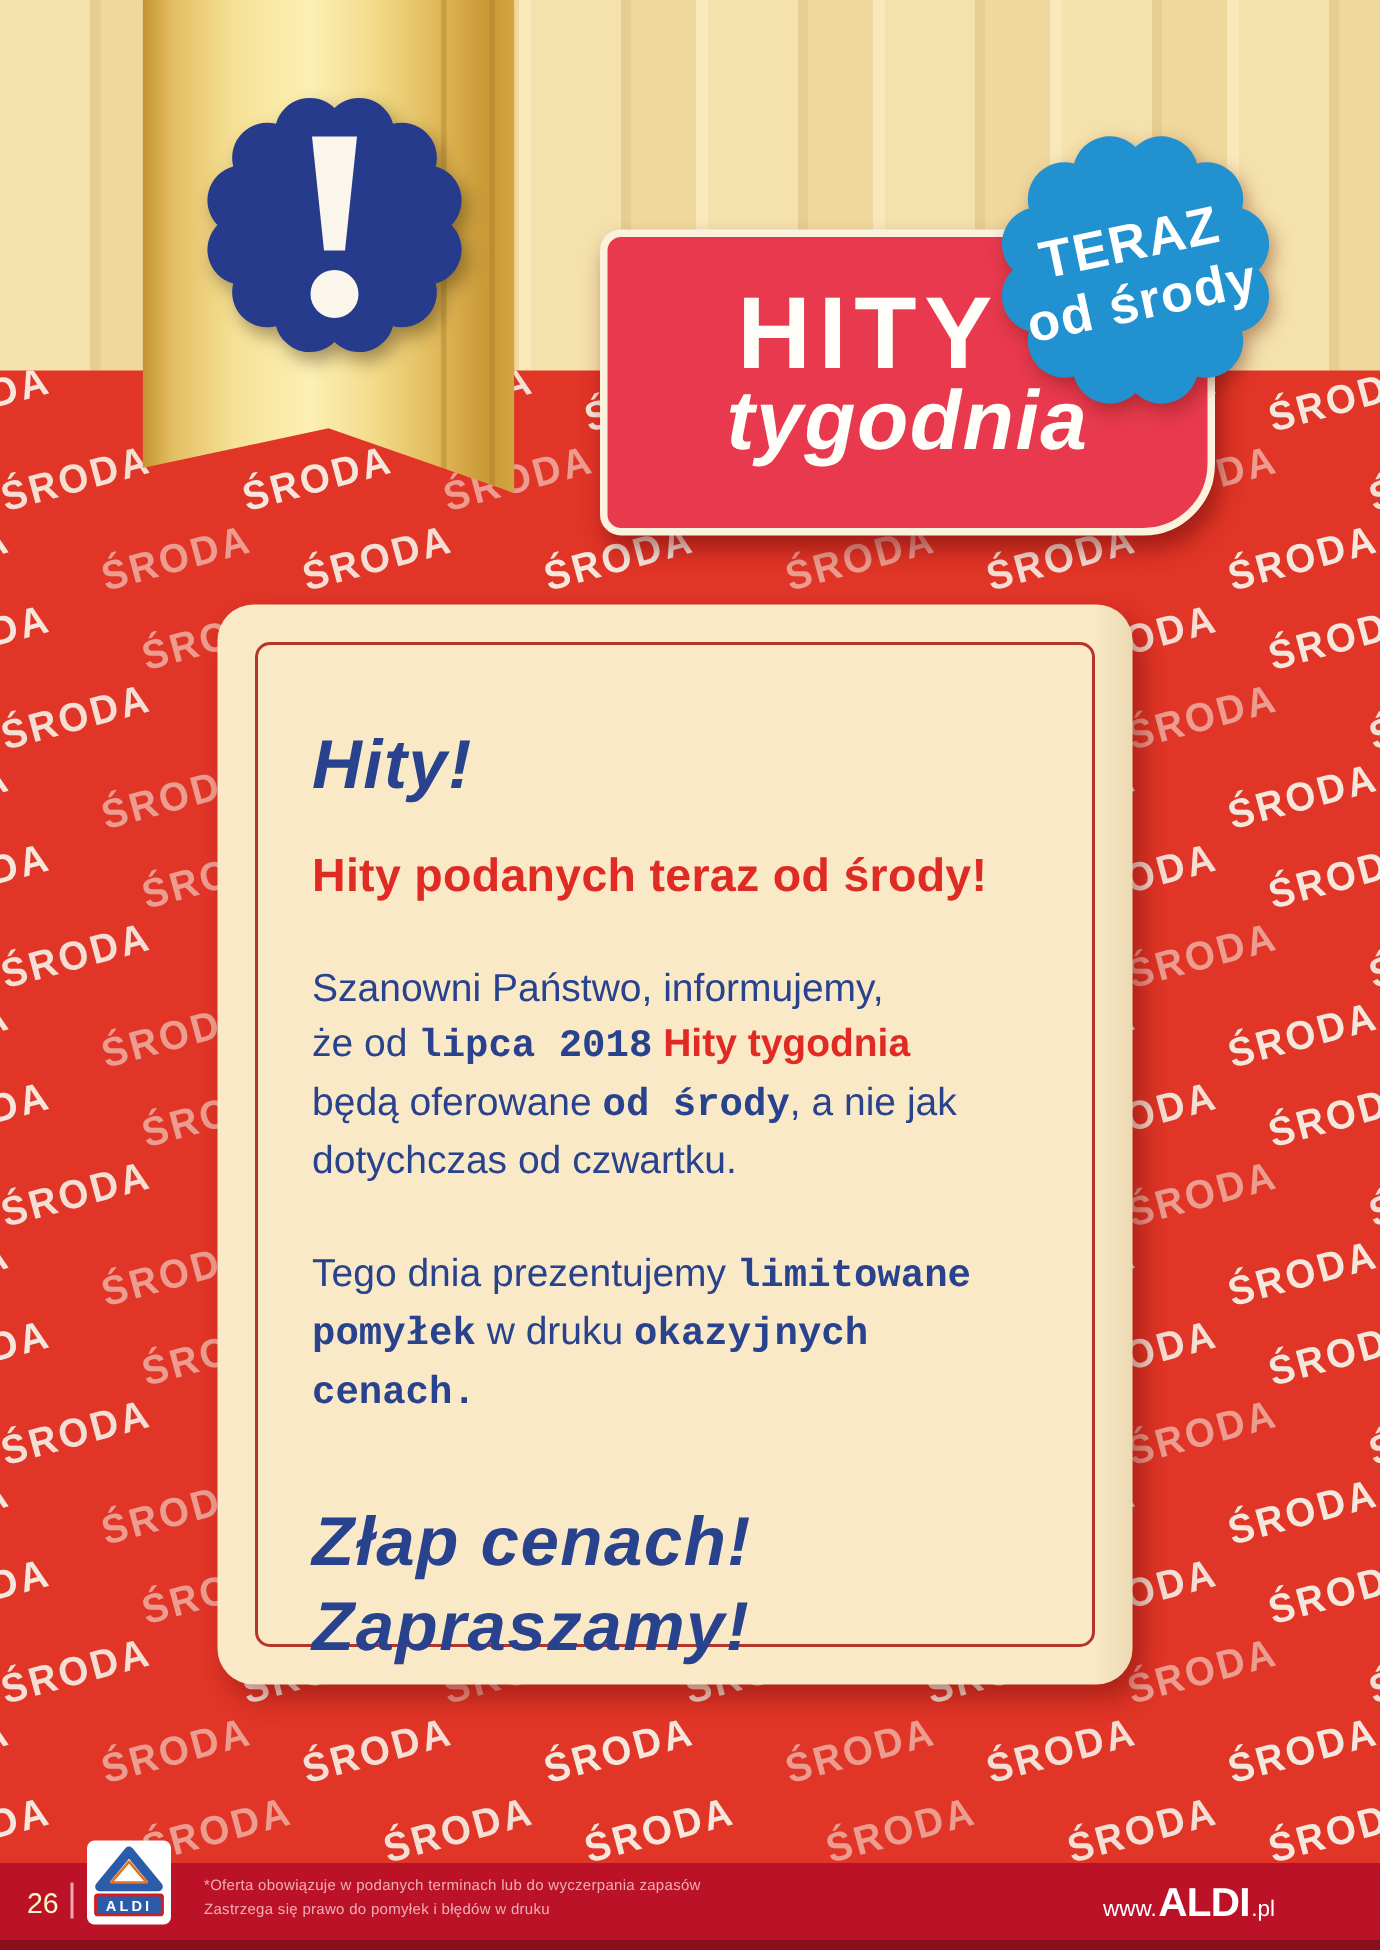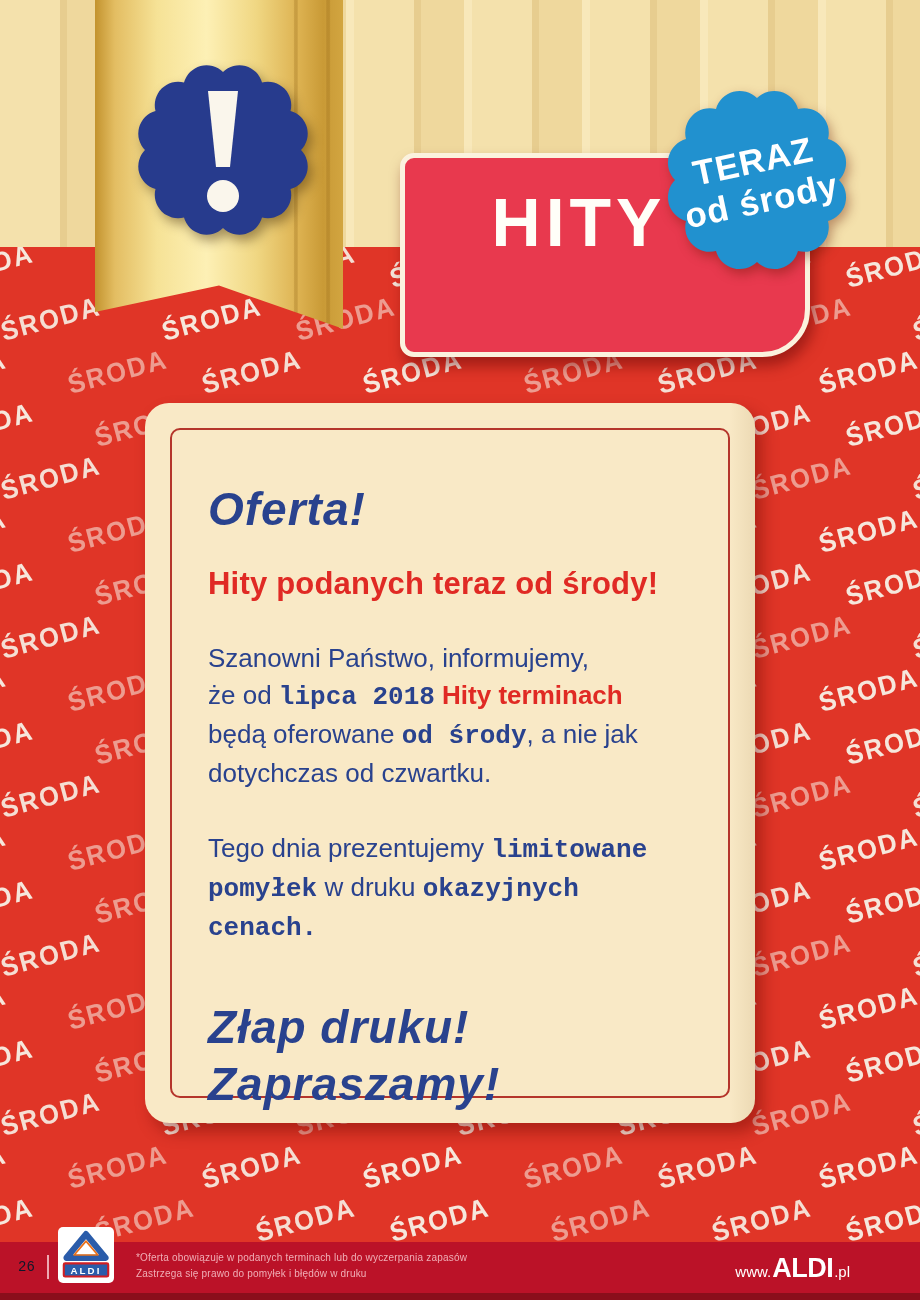--- a/index.html
+++ b/index.html
@@ -112,21 +112,21 @@
   .footer-bar {
     position:absolute; left:0; top:1242px; width:920px; height:51px;
     background:#bb1228; z-index:6;
   }
   .footer-strip {
     position:absolute; left:0; top:1293px; width:920px; height:7px;
     background:#8a0e1b; z-index:6;
   }
   .page-number {
     position:absolute; left:18px; top:1259px; z-index:7;
-    font-size:14px; color:#0f172a;font-family:Liberation Mono, monospace;
+    font-size:19px; color:#fef9c3;
   }
   .page-sep {
     position:absolute; left:47px; top:1255px; width:2px; height:24px;
     background:#eda9b2; z-index:7;
   }
   .aldi-logo {
     position:absolute; left:58px; top:1227px; width:56px; height:56px;
     background:#ffffff; border-radius:5px; z-index:7; padding:3px;
   }
   .disclaimer {
@@ -278,33 +278,34 @@
       <span style="left: 91px; top: 958px; opacity: 0.55;">ŚRODA</span>
       <span style="left: 252px; top: 958px; opacity: 0.9;">ŚRODA</span>
       <span style="left: 386px; top: 958px; opacity: 0.95;">ŚRODA</span>
       <span style="left: 547px; top: 958px; opacity: 0.55;">ŚRODA</span>
       <span style="left: 708px; top: 958px; opacity: 0.9;">ŚRODA</span>
       <span style="left: 842px; top: 958px; opacity: 0.95;">ŚRODA</span>
     </div>
 
   <div class="card">
     <div class="card-inner">
-      <div class="attention">Oferta!</div>
+      <div class="attention">Hity!</div>
       <div class="red-headline">Hity podanych teraz od środy!</div>
-      <div class="para"><span>Szanowni Państwo, informujemy,</span><br><span>że od </span><span class="seg-bold">lipca 2018</span><span> </span><span class="seg-red">Hity terminach</span><span></span><br><span>będą oferowane </span><span class="seg-bold">od środy</span><span>, a nie jak</span><br><span>dotychczas od czwartku.</span></div>
+      <div class="para"><span>Szanowni Państwo, informujemy,</span><br><span>że od </span><span class="seg-bold">lipca 2018</span><span> </span><span class="seg-red">Hity tygodnia</span><span></span><br><span>będą oferowane </span><span class="seg-bold">od środy</span><span>, a nie jak</span><br><span>dotychczas od czwartku.</span></div>
       <div class="para para2"><span>Tego dnia prezentujemy </span><span class="seg-bold">limitowane</span><br><span class="seg-bold">pomyłek</span><span> w druku </span><span class="seg-bold">okazyjnych cenach.</span></div>
       <div class="closing">
-        <span>Złap druku!</span><br>
+        <span>Złap cenach!</span><br>
         <span>Zapraszamy!</span>
       </div>
     </div>
   </div>
 
   <div class="banner">
     <div class="banner-title">HITY</div>
+    <div class="banner-subtitle">tygodnia</div>
   </div>
 
   <svg class="now-badge" width="200" height="200" viewBox="0 0 200 200">
     <path id="now-scallop" fill="#2191cf" d="M100.0 18.0 A24.6 24.6 0 0 1 141.0 29.0 A24.6 24.6 0 0 1 171.0 59.0 A24.6 24.6 0 0 1 182.0 100.0 A24.6 24.6 0 0 1 171.0 141.0 A24.6 24.6 0 0 1 141.0 171.0 A24.6 24.6 0 0 1 100.0 182.0 A24.6 24.6 0 0 1 59.0 171.0 A24.6 24.6 0 0 1 29.0 141.0 A24.6 24.6 0 0 1 18.0 100.0 A24.6 24.6 0 0 1 29.0 59.0 A24.6 24.6 0 0 1 59.0 29.0 A24.6 24.6 0 0 1 100.0 18.0 Z"></path>
     <g transform="rotate(-12 100 100)">
       <text x="100" y="93" text-anchor="middle">TERAZ</text>
       <text x="100" y="133" text-anchor="middle">od środy</text>
     </g>
   </svg>
 

